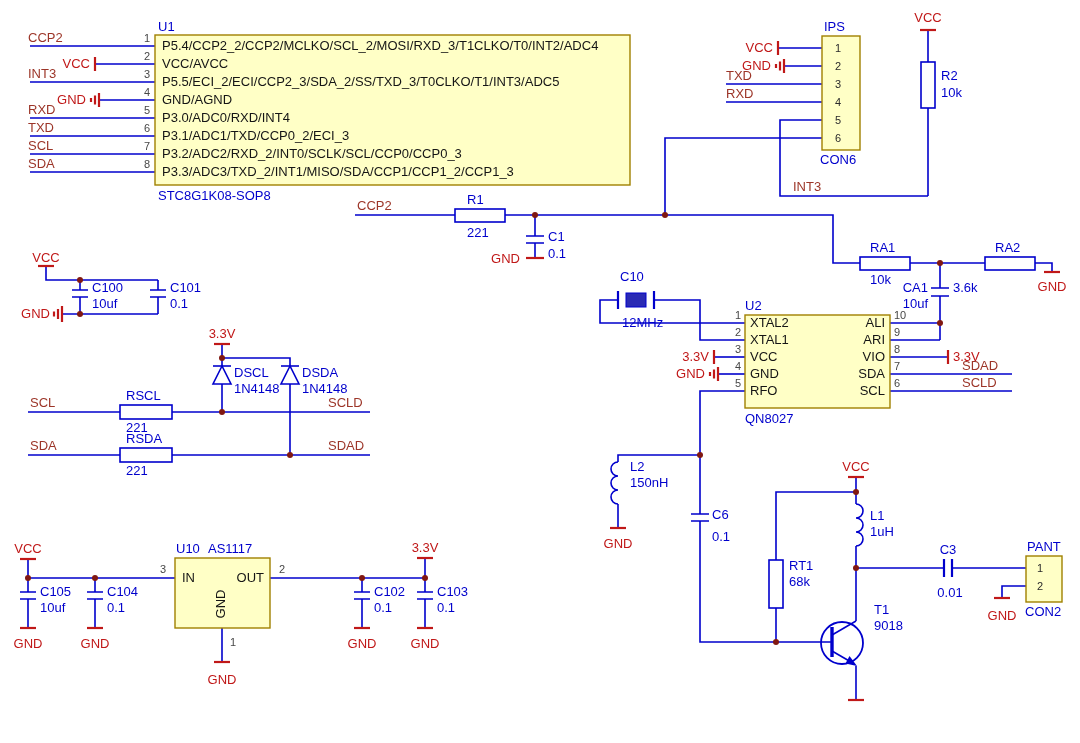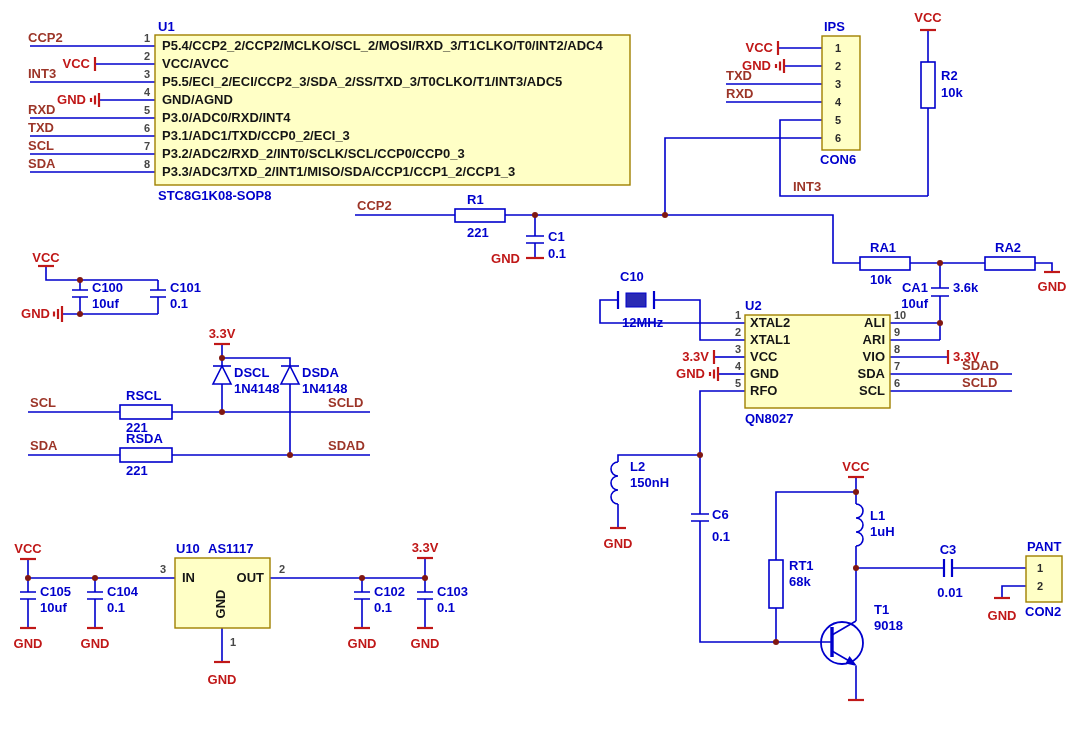--- a/index.html
+++ b/index.html
@@ -1,16 +1,16 @@
 <!DOCTYPE html>
 <html><head>
 <meta charset="utf-8">
 <style>
   html,body{margin:0;padding:0;background:#ffffff;}
-  .canvas{width:1080px;height:712px;position:relative;overflow:hidden;font-weight:bold;}
+  .canvas{width:1080px;height:712px;position:relative;overflow:hidden;}
   svg{font-family:"Liberation Sans",sans-serif;}
   svg text{stroke:none;}
   .w   {stroke:#0000CC;stroke-width:1.6;fill:none;}
   .xp  {stroke-width:2.2;}
   .sym {stroke:#0000CC;stroke-width:1.6;fill:#ffffff;}
   .symf{fill:#2A2AB4;stroke:#0000CC;stroke-width:1;}
   .tc  {stroke:#0000CC;stroke-width:1.8;fill:none;}
   .bb  {stroke:#0000CC;stroke-width:3.4;fill:none;}
   .fillb{fill:#0000CC;stroke:none;}
   .part{fill:#FFFFC6;stroke:#A08000;stroke-width:1.4;}

